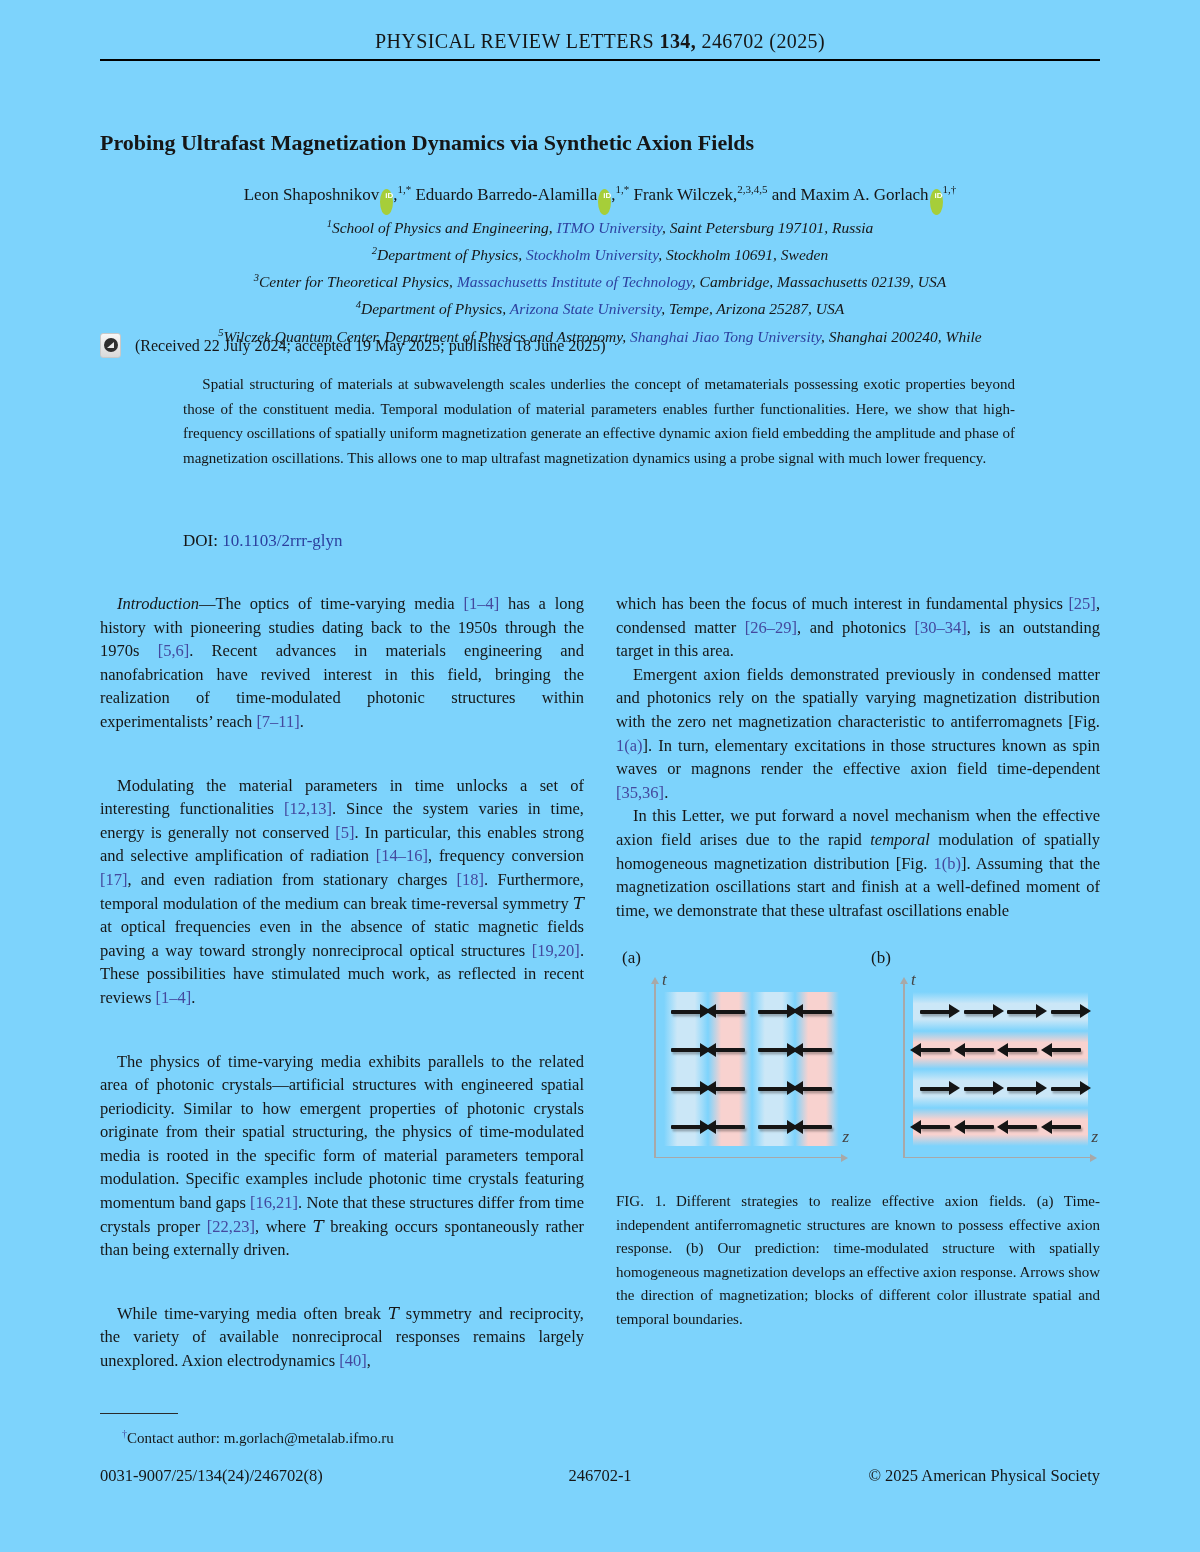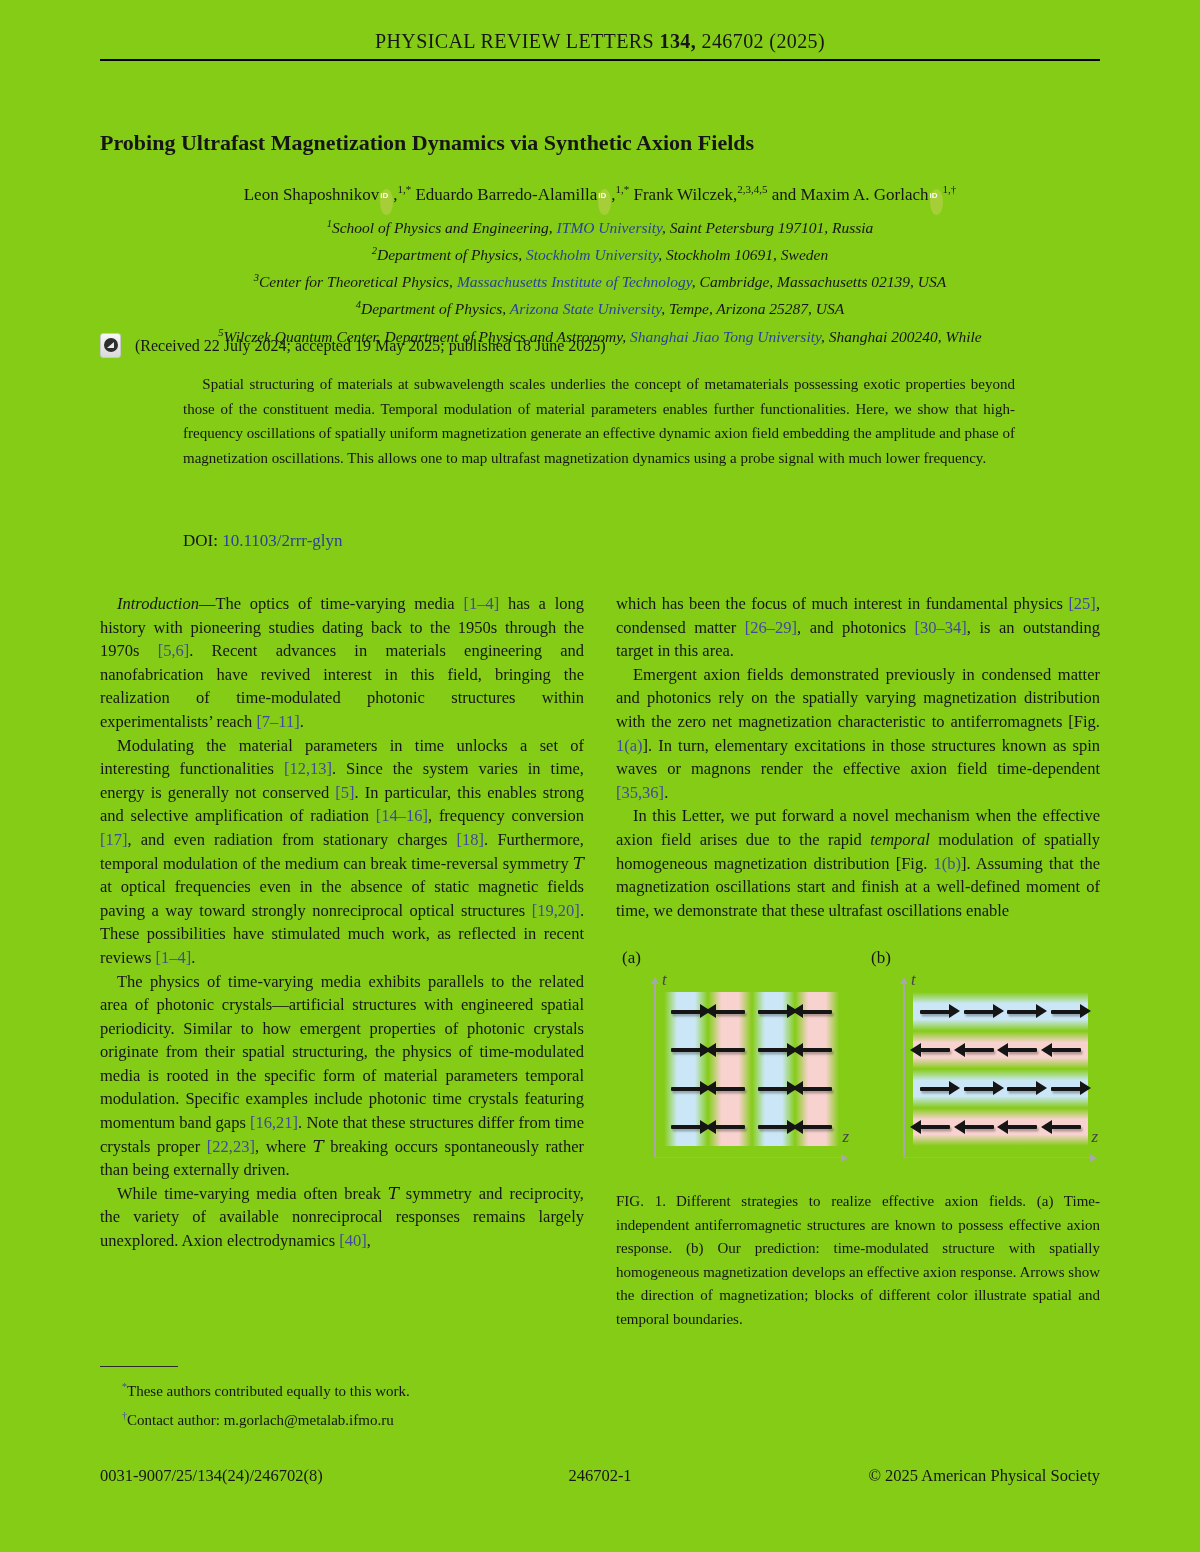--- a/index.html
+++ b/index.html
@@ -1,37 +1,37 @@
 <!DOCTYPE html>
 <html style="--orcid: #a6ce39; --ref: #44499e; --link: #2c3f9e;"><head>
 <meta charset="utf-8">
 <style>
   * { margin:0; padding:0; box-sizing:border-box; }
   html,body { background:#ffffff; }
   body { font-family:"Liberation Serif", serif; color:#161616; }
-  .page { position:relative; width:1200px; height:1552px; background:#84cc16; overflow:hidden; }
+  .page { position:relative; width:1200px; height:1552px; background:#7dd3fc; overflow:hidden; }
 
   
   .running-head { position:absolute; top:30px; left:100px; width:1000px; text-align:center;
                   font-size:20px; letter-spacing:0.4px; }
   .running-head .vol { font-weight:bold; }
   .head-rule { position:absolute; top:59px; left:100px; width:1000px; height:2px; background:#000; }
 
   
   .title { position:absolute; top:130px; left:100px; width:1000px; text-align:left;
            font-size:22px; font-weight:bold; }
   .authors { position:absolute; top:183px; left:60px; width:1080px; text-align:center; font-size:17px; }
   .authors sup { font-size:11px; }
   .affiliations { position:absolute; top:212px; left:60px; width:1080px; text-align:center;
                   font-style:italic; font-size:15.5px; line-height:23px; }
   .affiliations sup { font-size:10.5px; }
 
   .orcid-icon { display:inline-block; width:13px; height:26px; border-radius:50%;
                 background:var(--orcid,#a6ce39); color:#fff; font-size:8px; line-height:13px;
-                text-align:left; font-weight:bold; font-style:normal;
+                text-align:right; font-weight:bold; font-style:normal;
                 font-family:"Liberation Sans", sans-serif; vertical-align:2px; margin-left:1px; }
 
   .received-line { position:absolute; top:333px; left:100px; width:1000px; text-align:left;
                    font-size:16px; }
   .crossmark { display:inline-block; width:21px; height:25px; border-radius:3px;
                background:linear-gradient(#f7f7f7,#d9d9d9); border:1px solid #c9c9c9;
                position:relative; vertical-align:-7px; margin-right:10px; }
   .crossmark::before { content:''; position:absolute; left:2.5px; top:4px; width:14px; height:14px;
                        border-radius:50%; background:#2e2e2e; }
   .crossmark::after { content:''; position:absolute; left:6px; top:8px;
@@ -39,21 +39,21 @@
 
   
   .abstract { position:absolute; top:372px; left:183px; width:832px; font-size:15px;
               line-height:24.5px; text-align:justify; }
   .abstract .first-indent { display:inline-block; width:14px; }
   .doi-line { position:absolute; top:531px; left:183px; font-size:17px; }
 
   
   .col { position:absolute; top:592px; width:484px; height:876px; display:flex; flex-direction:column;
          font-size:16.5px; line-height:23.6px; text-align:justify; }
-  .col-left { left:100px; }
+  .col-left { left:100px;gap:40px; }
   .col-right { left:616px; }
   .para.indent { text-indent:17px; }
   .col sup { font-size:10px; }
 
   .i { font-style:italic; }
   .cal { font-style:italic; font-family:"DejaVu Serif", serif; }
   .ref { color:var(--ref,#44499e); }
   .link { color:var(--link,#2c3f9e); }
 
   
@@ -140,21 +140,20 @@
     <span class="link">10.1103/2rrr-glyn</span>
   </div>
 
   <div class="col col-left" id="left-col">
       <div class="para indent"><span class="i">Introduction</span><span>—The optics of time-varying media </span><span class="ref">[1–4]</span><span> has a long history with pioneering studies dating back to the 1950s through the 1970s </span><span class="ref">[5,6]</span><span>. Recent advances in materials engineering and nanofabrication have revived interest in this field, bringing the realization of time-modulated photonic structures within experimentalists’ reach </span><span class="ref">[7–11]</span><span>.</span></div>
       <div class="para indent"><span>Modulating the material parameters in time unlocks a set of interesting functionalities </span><span class="ref">[12,13]</span><span>. Since the system varies in time, energy is generally not conserved </span><span class="ref">[5]</span><span>. In particular, this enables strong and selective amplification of radiation </span><span class="ref">[14–16]</span><span>, frequency conversion </span><span class="ref">[17]</span><span>, and even radiation from stationary charges </span><span class="ref">[18]</span><span>. Furthermore, temporal modulation of the medium can break time-reversal symmetry </span><span class="cal">T</span><span> at optical frequencies even in the absence of static magnetic fields paving a way toward strongly nonreciprocal optical structures </span><span class="ref">[19,20]</span><span>. These possibilities have stimulated much work, as reflected in recent reviews </span><span class="ref">[1–4]</span><span>.</span></div>
       <div class="para indent"><span>The physics of time-varying media exhibits parallels to the related area of photonic crystals—artificial structures with engineered spatial periodicity. Similar to how emergent properties of photonic crystals originate from their spatial structuring, the physics of time-modulated media is rooted in the specific form of material parameters temporal modulation. Specific examples include photonic time crystals featuring momentum band gaps </span><span class="ref">[16,21]</span><span>. Note that these structures differ from time crystals proper </span><span class="ref">[22,23]</span><span>, where </span><span class="cal">T</span><span> breaking occurs spontaneously rather than being externally driven.</span></div>
       <div class="para indent"><span>While time-varying media often break </span><span class="cal">T</span><span> symmetry and reciprocity, the variety of available nonreciprocal responses remains largely unexplored. Axion electrodynamics </span><span class="ref">[40]</span><span>,</span></div>
       <div class="footnotes">
         <div class="fn-rule"></div>
-        <div class="fn-line"><sup>*</sup><span>These authors contributed equally to this work.</span></div>
         <div class="fn-line"><sup>†</sup><span>Contact author: m.gorlach@metalab.ifmo.ru</span></div>
       </div>
     </div>
 
   <div class="col col-right">
     <div id="right-paras">
         <div class="para"><span>which has been the focus of much interest in fundamental physics </span><span class="ref">[25]</span><span>, condensed matter </span><span class="ref">[26–29]</span><span>, and photonics </span><span class="ref">[30–34]</span><span>, is an outstanding target in this area.</span></div>
         <div class="para indent"><span>Emergent axion fields demonstrated previously in condensed matter and photonics rely on the spatially varying magnetization distribution with the zero net magnetization characteristic to antiferromagnets [Fig. </span><span class="ref">1(a)</span><span>]. In turn, elementary excitations in those structures known as spin waves or magnons render the effective axion field time-dependent </span><span class="ref">[35,36]</span><span>.</span></div>
         <div class="para indent"><span>In this Letter, we put forward a novel mechanism when the effective axion field arises due to the rapid </span><span class="i">temporal</span><span> modulation of spatially homogeneous magnetization distribution [Fig. </span><span class="ref">1(b)</span><span>]. Assuming that the magnetization oscillations start and finish at a well-defined moment of time, we demonstrate that these ultrafast oscillations enable</span></div>
       </div>

